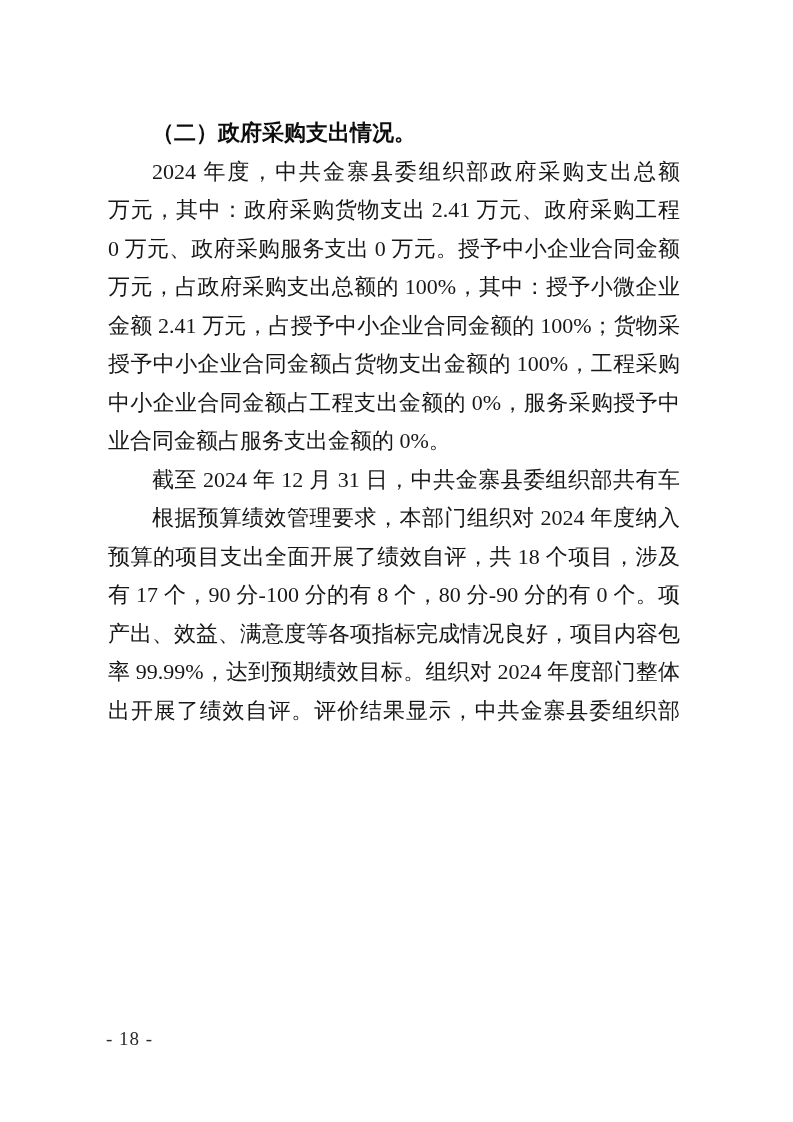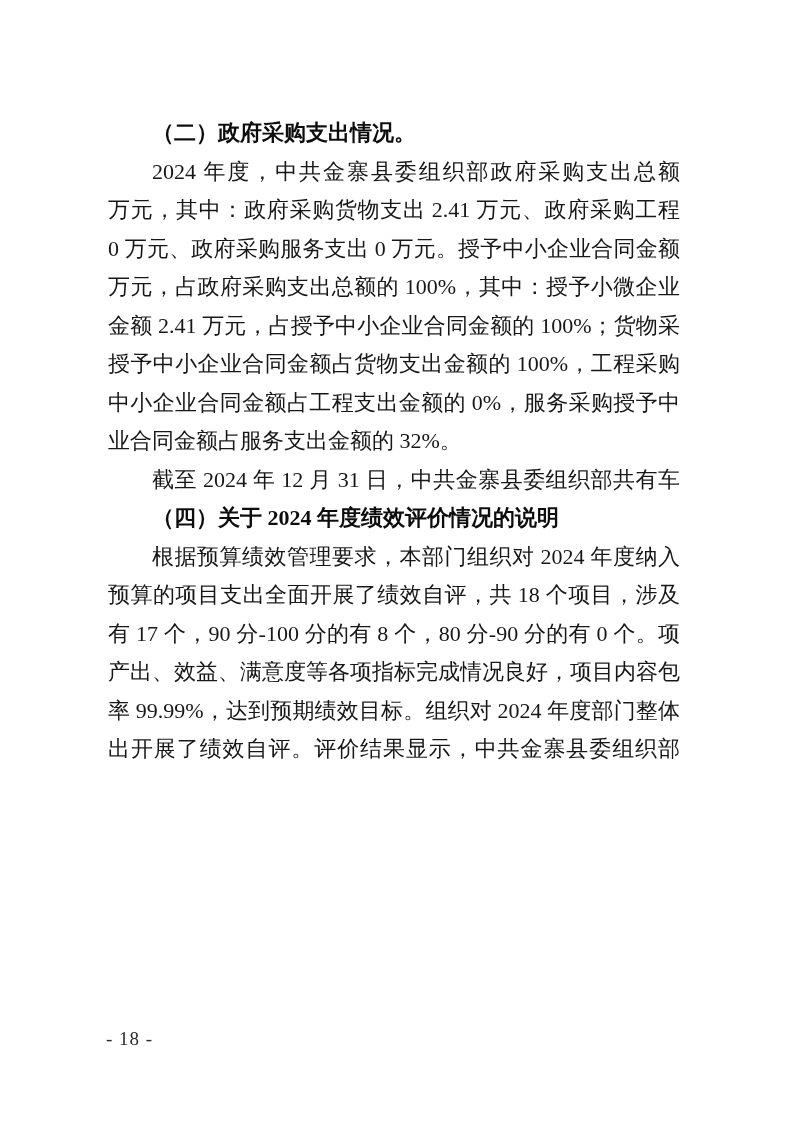--- a/index.html
+++ b/index.html
@@ -59,25 +59,24 @@
   <div class="content">
 
     <div class="line heading indent">（二）政府采购支出情况。</div>
     <div class="line just indent">2024 年度，中共金寨县委组织部政府采购支出总额 2.41</div>
     <div class="line just">万元，其中：政府采购货物支出 2.41 万元、政府采购工程支出</div>
     <div class="line just">0 万元、政府采购服务支出 0 万元。授予中小企业合同金额 2.41</div>
     <div class="line just">万元，占政府采购支出总额的 100%，其中：授予小微企业合同</div>
     <div class="line just">金额 2.41 万元，占授予中小企业合同金额的 100%；货物采购</div>
     <div class="line just">授予中小企业合同金额占货物支出金额的 100%，工程采购授予</div>
     <div class="line just">中小企业合同金额占工程支出金额的 0%，服务采购授予中小企</div>
-    <div class="line">业合同金额占服务支出金额的 32%。</div>
+    <div class="line">业合同金额占服务支出金额的 0%。</div>
 
     <div class="line just indent">截至 2024 年 12 月 31 日，中共金寨县委组织部共有车辆 0</div>
 
-    <div class="line heading indent">（四）关于 2024 年度绩效评价情况的说明</div>
     <div class="line just indent">根据预算绩效管理要求，本部门组织对 2024 年度纳入部门</div>
     <div class="line just">预算的项目支出全面开展了绩效自评，共 18 个项目，涉及资金</div>
     <div class="line just">有 17 个，90 分-100 分的有 8 个，80 分-90 分的有 0 个。项目</div>
     <div class="line just">产出、效益、满意度等各项指标完成情况良好，项目内容包括县</div>
     <div class="line just">率 99.99%，达到预期绩效目标。组织对 2024 年度部门整体支</div>
     <div class="line just">出开展了绩效自评。评价结果显示，中共金寨县委组织部 2024</div>
 
   </div>
 
   <div class="footer">- 18 -</div>

